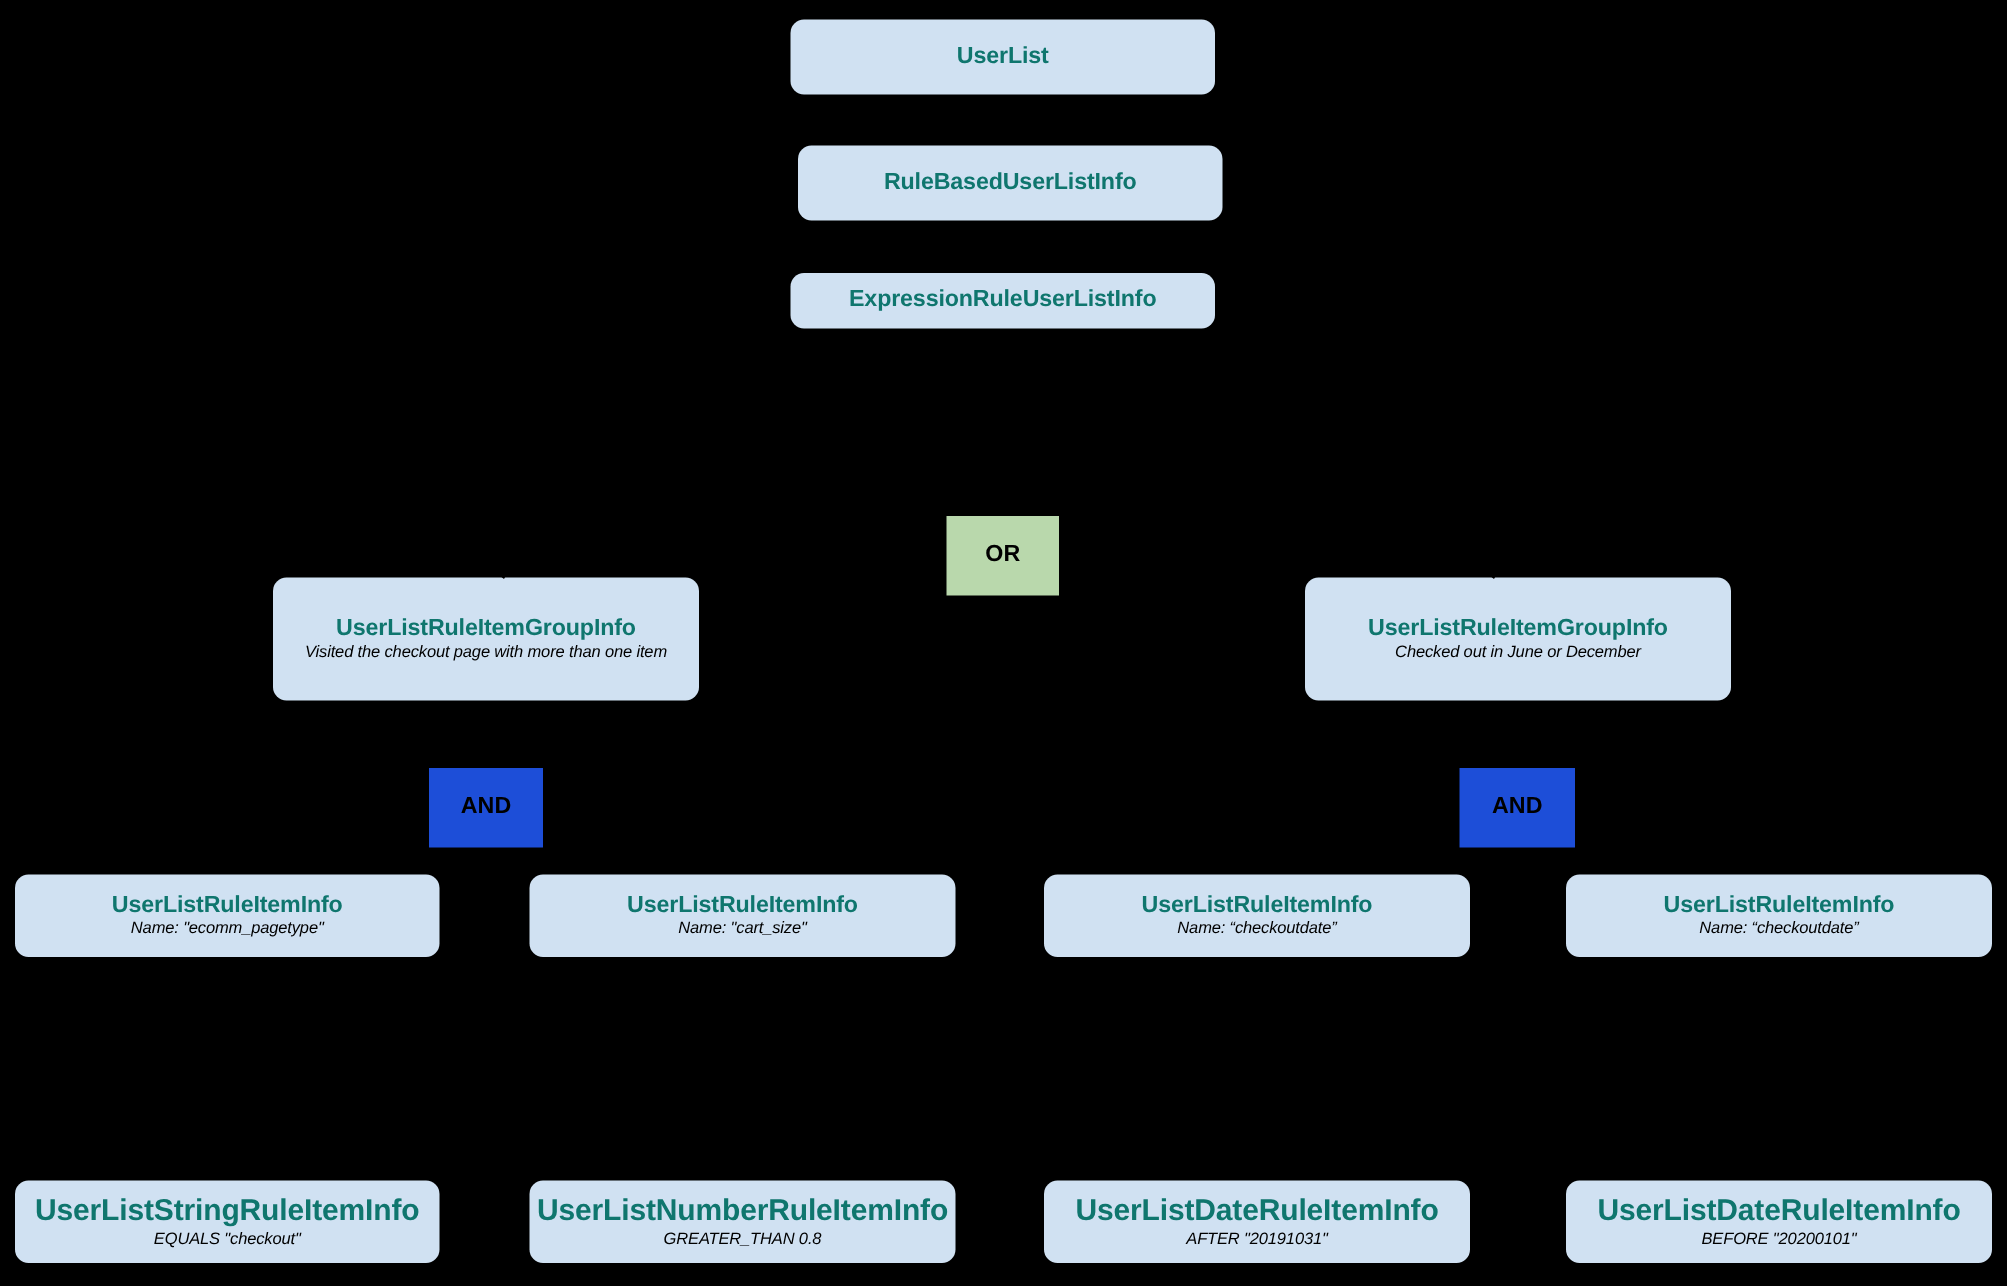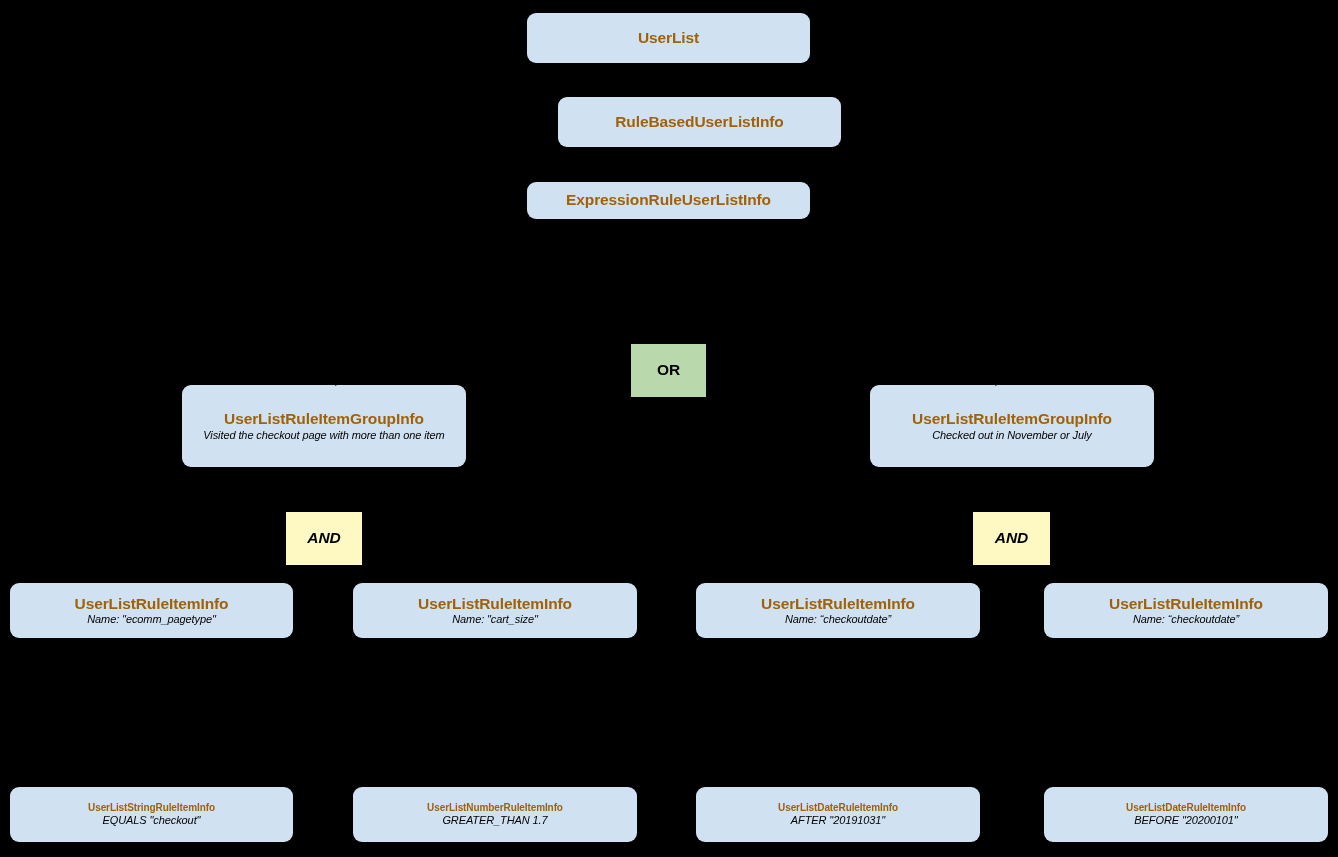--- a/index.html
+++ b/index.html
@@ -32,31 +32,31 @@
   }
   .node.rounded {
     background: #d0e1f2;
     border-radius: 9px;
   }
   .node.op {
     border-radius: 0;
     align-items: center;
   }
   .node.op-or { background: #b9d8ac; }
-  .node.op-and { background: #fef9c3; font-style: italic; }
+  .node.op-and { background: #1d4ed8; }
 
   .title {
     font-weight: bold;
     font-size: 15.5px;
-    color: #a16207;
+    color: #0f766e;
     letter-spacing: -0.1px;
     white-space: nowrap;
   }
   .title.small {
-    font-size: 10px;
+    font-size: 20px;
   }
   .subtitle {
     font-style: italic;
     font-size: 11px;
     color: #000000;
     letter-spacing: -0.1px;
   }
   .subtitle.wrap {
     max-width: 250px;
   }
@@ -77,42 +77,42 @@
 </style>
 </head>
 <body>
 
 <div id="diagram">
 
   <div class="node rounded" style="left:527px; top:13px; width:283px; height:50px;">
     <div class="title">UserList</div>
   </div>
 
-  <div class="node rounded" style="left:558px; top:97px; width:283px; height:50px;">
+  <div class="node rounded" style="left:532px; top:97px; width:283px; height:50px;">
     <div class="title">RuleBasedUserListInfo</div>
   </div>
 
   <div class="node rounded" style="left:527px; top:182px; width:283px; height:37px;">
     <div class="title">ExpressionRuleUserListInfo</div>
   </div>
 
 
   <div class="node op op-or" style="left:631px; top:344px; width:75px; height:53px;">
     <div class="op-label">OR</div>
   </div>
 
   <div class="node rounded" style="left:182px; top:385px; width:284px; height:82px;">
     <div class="title">UserListRuleItemGroupInfo</div>
     <div class="subtitle wrap">Visited the checkout page with more than one item</div>
   </div>
   <div class="notch" style="left:318px; top:372px;"></div>
 
   <div class="node rounded" style="left:870px; top:385px; width:284px; height:82px;">
     <div class="title">UserListRuleItemGroupInfo</div>
-    <div class="subtitle wrap">Checked out in November or July</div>
+    <div class="subtitle wrap">Checked out in June or December</div>
   </div>
   <div class="notch" style="left:978px; top:372px;"></div>
 
   <div class="node op op-and" style="left:286px; top:512px; width:76px; height:53px;">
     <div class="op-label">AND</div>
   </div>
 
   <div class="node op op-and" style="left:973px; top:512px; width:77px; height:53px;">
     <div class="op-label">AND</div>
   </div>
@@ -137,21 +137,21 @@
     <div class="subtitle">Name: “checkoutdate”</div>
   </div>
 
   <div class="node rounded" style="left:10px; top:787px; width:283px; height:55px;">
     <div class="title small">UserListStringRuleItemInfo</div>
     <div class="subtitle">EQUALS "checkout"</div>
   </div>
 
   <div class="node rounded" style="left:353px; top:787px; width:284px; height:55px;">
     <div class="title small">UserListNumberRuleItemInfo</div>
-    <div class="subtitle">GREATER_THAN 1.7</div>
+    <div class="subtitle">GREATER_THAN 0.8</div>
   </div>
 
   <div class="node rounded" style="left:696px; top:787px; width:284px; height:55px;">
     <div class="title small">UserListDateRuleItemInfo</div>
     <div class="subtitle">AFTER "20191031"</div>
   </div>
 
   <div class="node rounded" style="left:1044px; top:787px; width:284px; height:55px;">
     <div class="title small">UserListDateRuleItemInfo</div>
     <div class="subtitle">BEFORE "20200101"</div>

